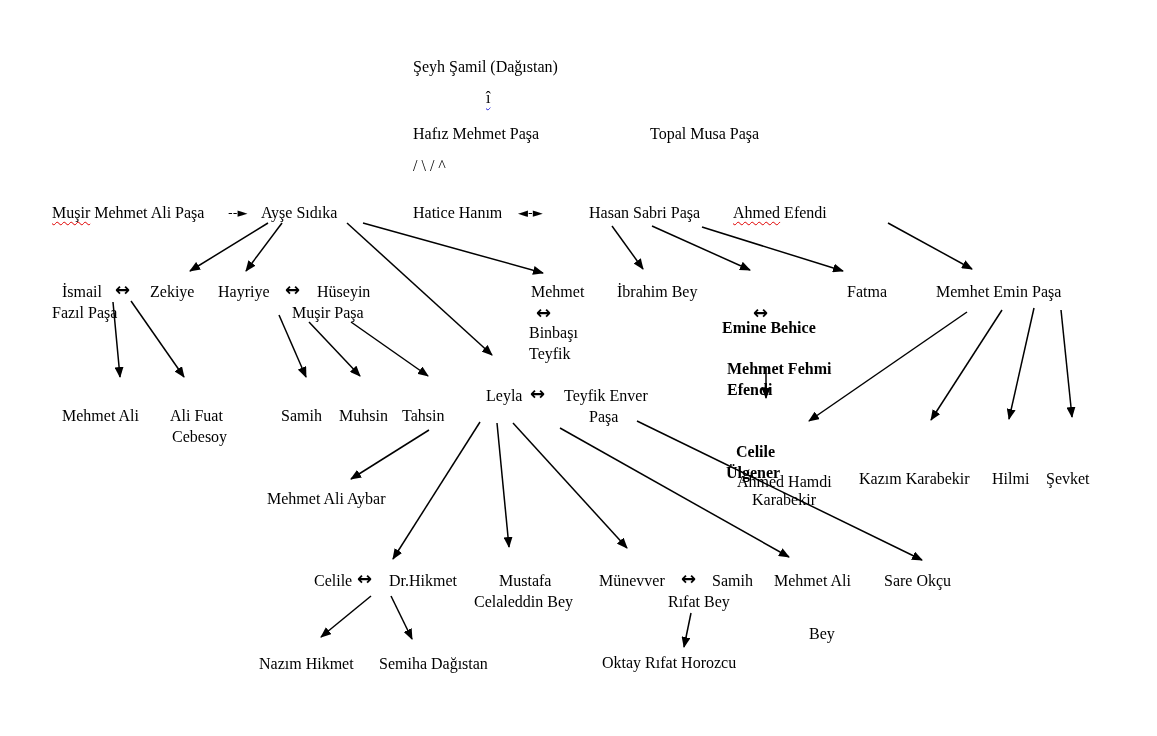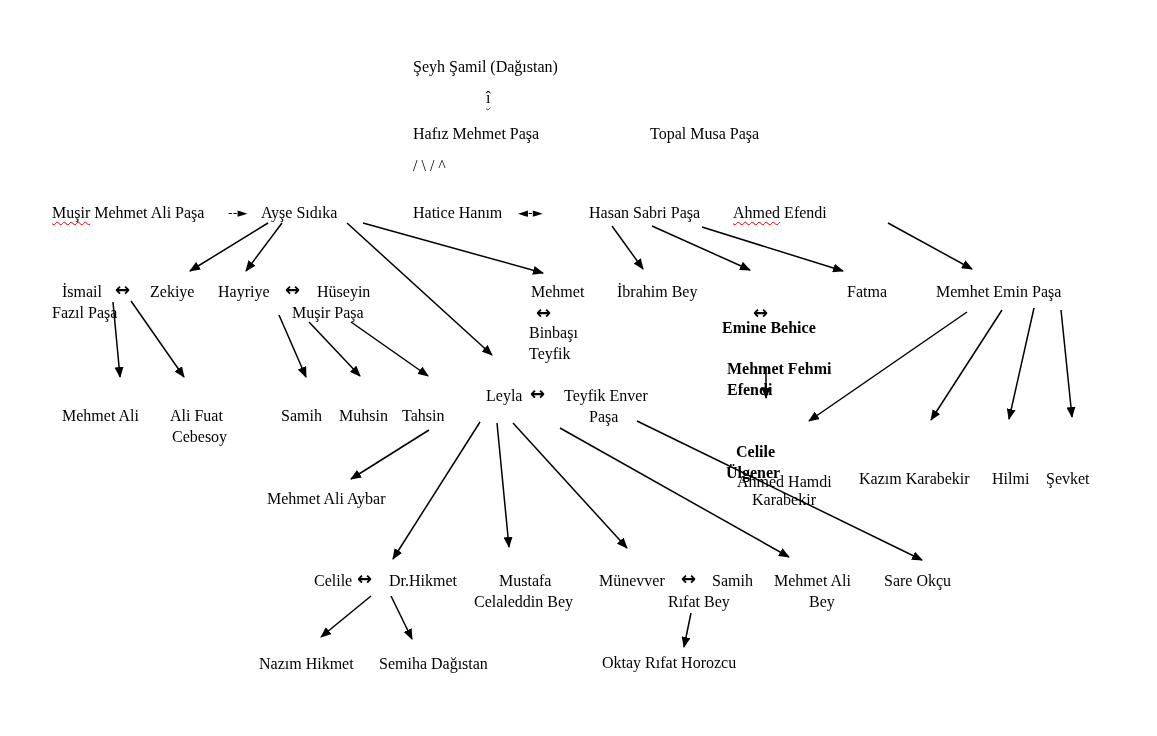--- a/index.html
+++ b/index.html
@@ -126,21 +126,21 @@
 
   <div class="lbl" style="left:499px;top:571px">Mustafa</div>
   <div class="lbl" style="left:474px;top:592px">Celaleddin Bey</div>
 
   <div class="lbl" style="left:599px;top:571px">Münevver</div>
   <div class="lbl lr" style="left:681px;top:569px">↔</div>
   <div class="lbl" style="left:712px;top:571px">Samih</div>
   <div class="lbl" style="left:668px;top:592px">Rıfat Bey</div>
 
   <div class="lbl" style="left:774px;top:571px">Mehmet Ali</div>
-  <div class="lbl" style="left:809px;top:592px">Bey</div>
+  <div class="lbl" style="left:809px;top:624px">Bey</div>
 
   <div class="lbl" style="left:884px;top:571px">Sare Okçu</div>
 
   <div class="lbl" style="left:259px;top:654px">Nazım Hikmet</div>
   <div class="lbl" style="left:379px;top:654px">Semiha Dağıstan</div>
   <div class="lbl" style="left:602px;top:653px">Oktay Rıfat Horozcu</div>
 
 </div>
 
 </body></html>

